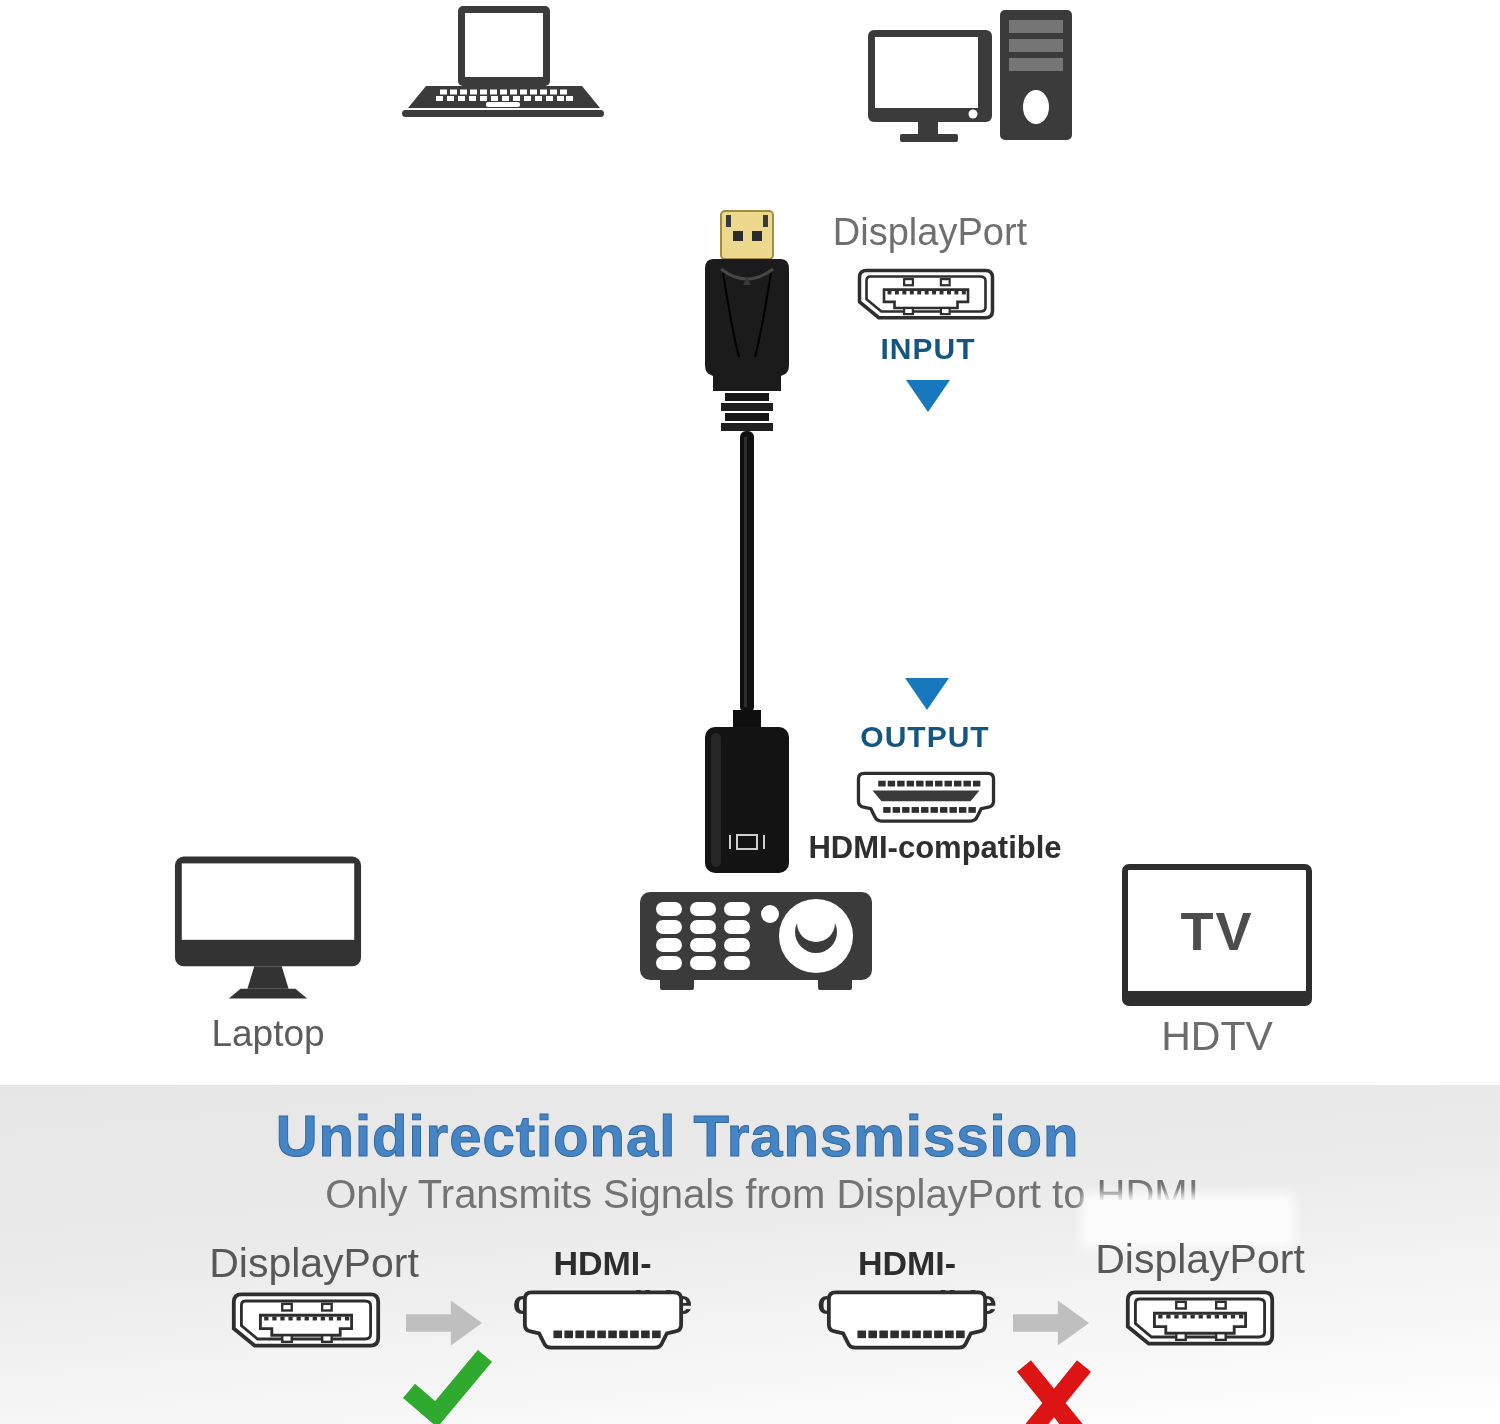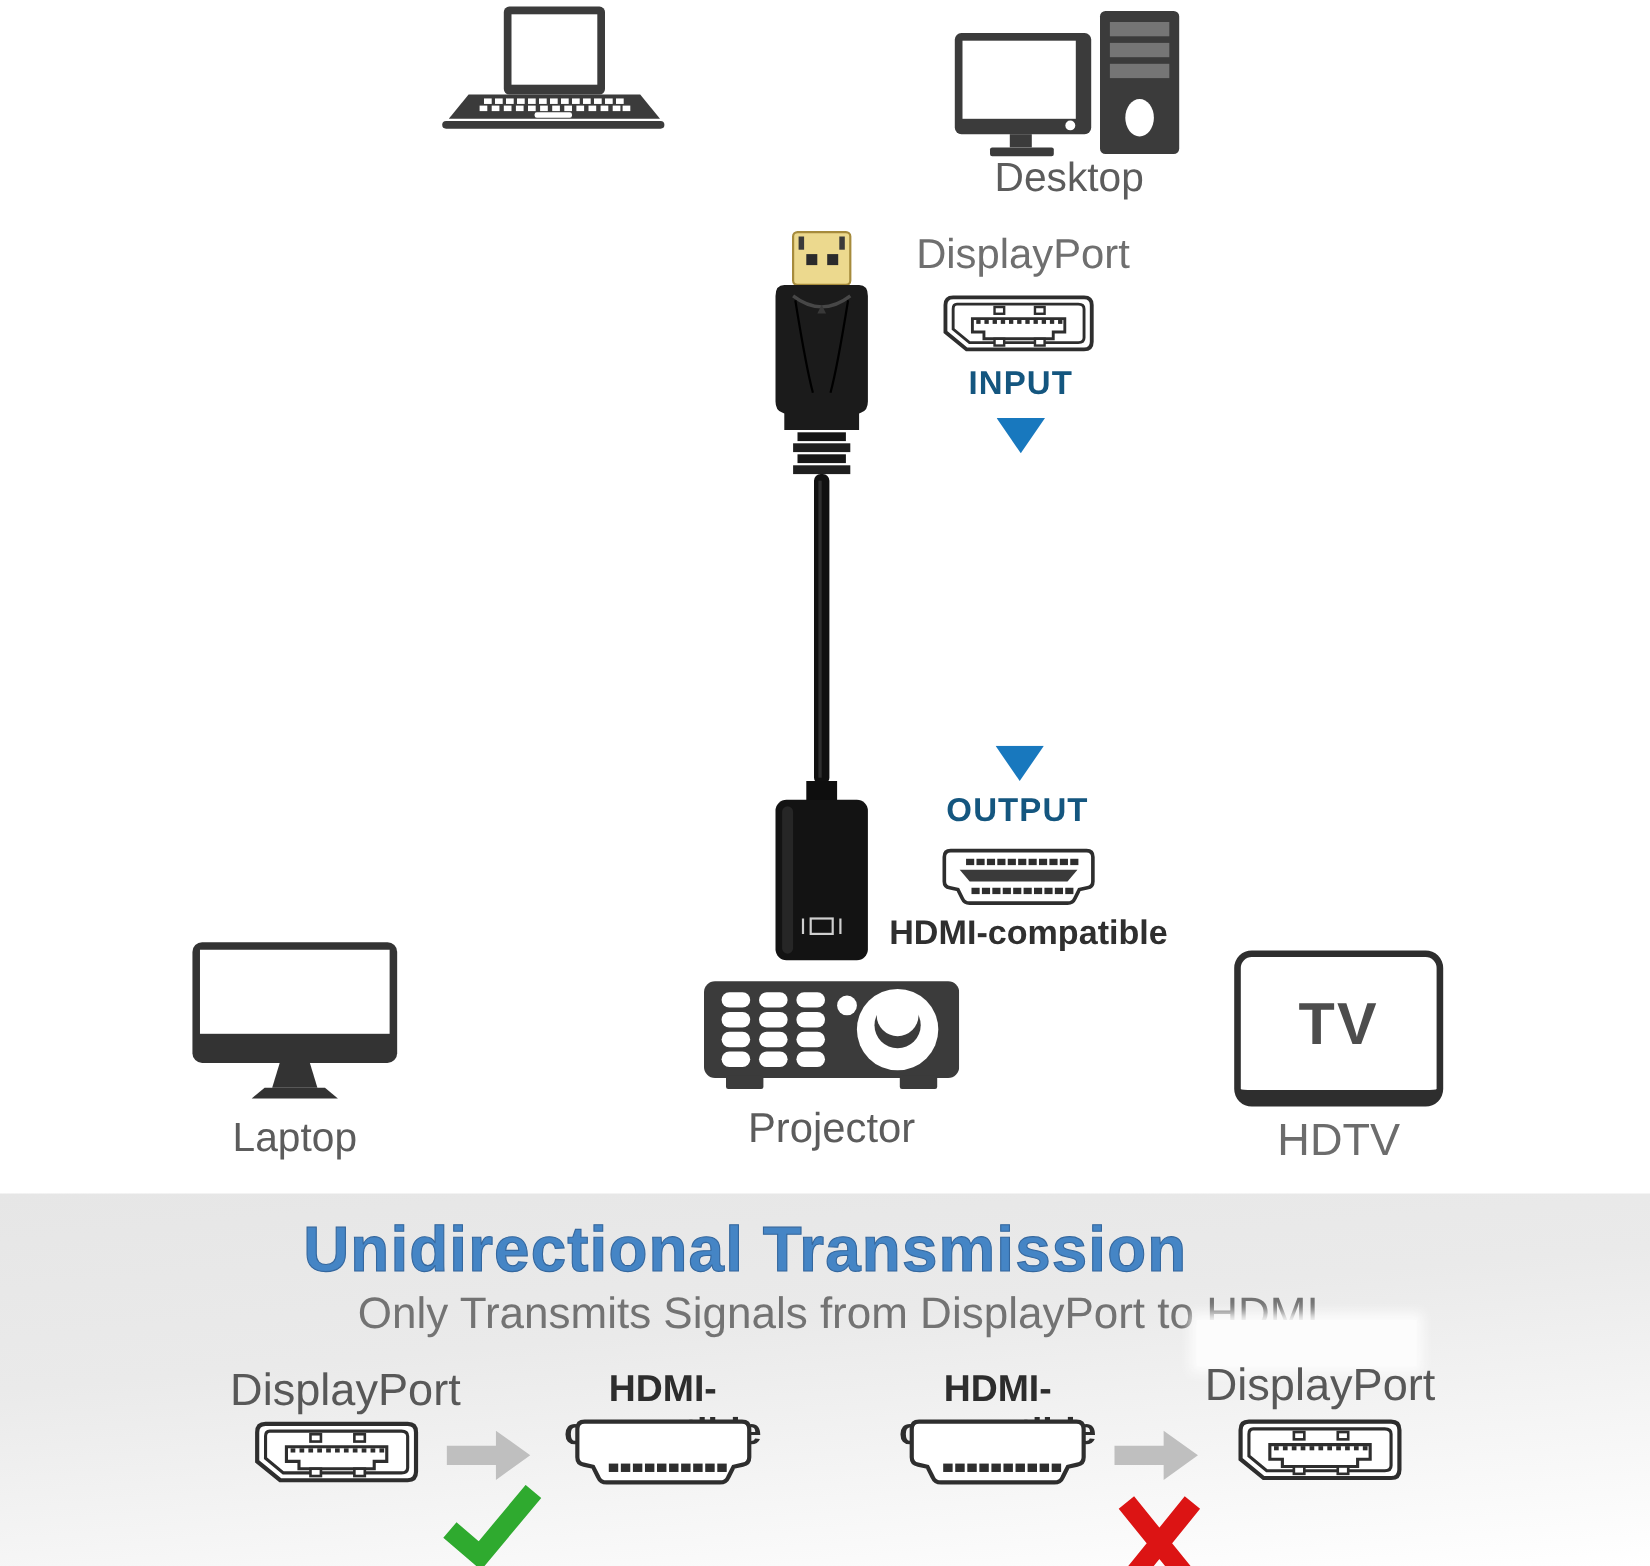--- a/index.html
+++ b/index.html
@@ -90,21 +90,20 @@
       <rect x="34" y="124" width="58" height="8" rx="2" fill="#3b3b3b"></rect>
       <rect x="134" y="0" width="72" height="130" rx="5" fill="#3b3b3b"></rect>
       <g fill="#757575">
         <rect x="143" y="10" width="54" height="13"></rect>
         <rect x="143" y="29" width="54" height="13"></rect>
         <rect x="143" y="48" width="54" height="13"></rect>
       </g>
       <ellipse cx="170" cy="97" rx="13" ry="17" fill="#ffffff"></ellipse>
     </svg>
   </div>
-  <div class="abs lbl dev-lbl" style="left:866px;top:142px;width:212px;">Desktop</div>
 
   <div class="abs" style="left:697px;top:205px;width:100px;height:670px;">
     <svg width="100" height="670" viewBox="0 0 100 670">
       <rect x="24" y="6" width="52" height="48" rx="4" fill="#ecd98e" stroke="#a68b3c" stroke-width="2"></rect>
       <rect x="29" y="10" width="5" height="12" fill="#3a3a3a"></rect>
       <rect x="66" y="10" width="5" height="12" fill="#3a3a3a"></rect>
       <rect x="36" y="26" width="10" height="10" fill="#2b2b2b"></rect>
       <rect x="55" y="26" width="10" height="10" fill="#2b2b2b"></rect>
       <path d="M16,54 H84 Q92,54 92,64 V160 Q92,168 86,170 L84,171 V186 H16 V171 L14,170 Q8,168 8,160 V64 Q8,54 16,54 Z" fill="#1b1b1b"></path>
       <path d="M24,64 Q50,84 76,64" stroke="#474747" stroke-width="3" fill="none"></path>
@@ -231,23 +230,22 @@
         <rect x="16" y="68" width="26" height="14" rx="7"></rect>
           <rect x="50" y="68" width="26" height="14" rx="7"></rect>
           <rect x="84" y="68" width="26" height="14" rx="7"></rect>
       </g>
       <circle cx="130" cy="26" r="9" fill="#ffffff"></circle>
       <circle cx="176" cy="48" r="37" fill="#ffffff"></circle>
       <circle cx="176" cy="44" r="21" fill="#3b3b3b"></circle>
       <circle cx="176" cy="35" r="19" fill="#ffffff"></circle>
     </svg>
   </div>
-  <div class="abs lbl dev-lbl" style="left:640px;top:1006px;width:232px;font-size:38px;">Projector</div>
-
-  <div class="abs tv-box" style="left:1122px;top:864px;width:190px;height:142px;border-radius:16px;">
+
+  <div class="abs tv-box" style="left:1122px;top:864px;width:190px;height:142px;">
     <span class="tv-text">TV</span>
   </div>
   <div class="abs lbl dev-lbl" style="left:1122px;top:1014px;width:190px;font-size:41px;color:#6c6c6c;">HDTV</div>
 
   <div class="abs banner"></div>
   <div class="abs banner-title">Unidirectional Transmission</div>
   <div class="abs banner-sub">Only Transmits Signals from DisplayPort to HDMI</div>
   <div class="abs hdmi-cut-overlay"></div>
 
   <div class="abs row-dp-lbl" style="left:194px;top:1240px;width:240px;">DisplayPort</div>

